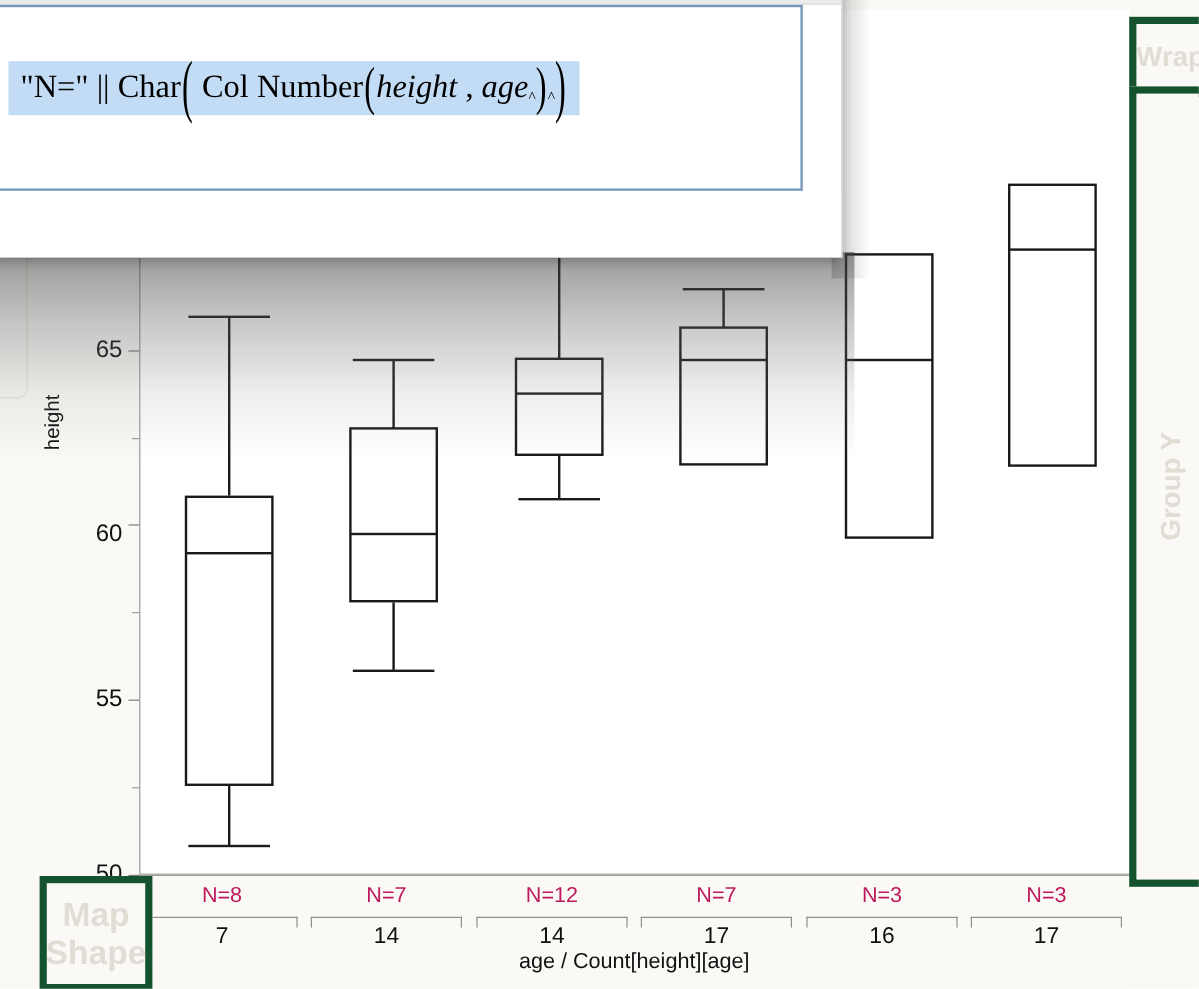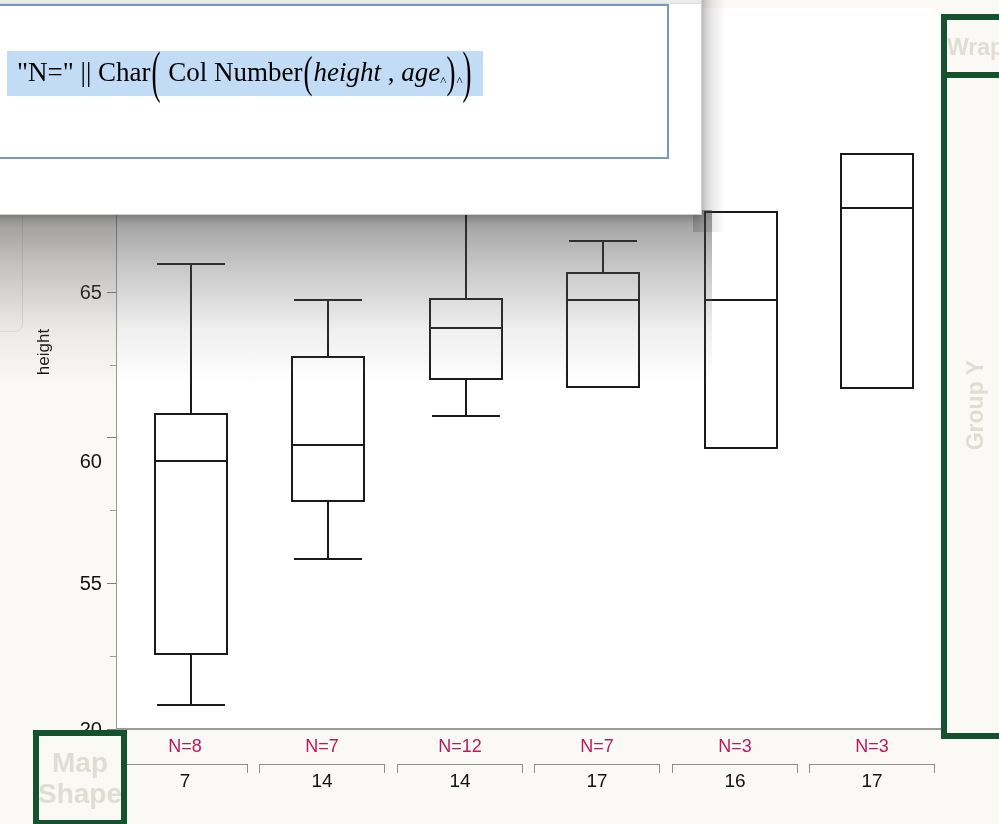--- a/index.html
+++ b/index.html
@@ -216,29 +216,29 @@
         <div class="median" style="left:724px;top:199px;width:72px;"></div>
       </div>
     </div>
   </div>
 
   <div id="yaxis">
     <div class="ytick-label" style="top:292px;">65</div>
     <div class="ytick-major" style="top:292px;"></div>
     <div class="ytick-minor" style="top:365px;"></div>
 
-    <div class="ytick-label" style="top:461px;">60</div>
+    <div class="ytick-label" style="top:445px;">60</div>
     <div class="ytick-major" style="top:437px;"></div>
     <div class="ytick-minor" style="top:510px;"></div>
 
     <div class="ytick-label" style="top:583px;text-align:right;">55</div>
     <div class="ytick-major" style="top:583px;"></div>
     <div class="ytick-minor" style="top:656px;"></div>
 
-    <div class="ytick-label" style="top:729px;">20</div>
+    <div class="ytick-label" style="top:729px;">50</div>
     <div class="ytick-major" style="top:729px;"></div>
 
     <div id="ylabel">height</div>
   </div>
 
   <div id="xaxis">
     <div class="n-label" style="left:69px;">N=8</div>
     <div class="n-label" style="left:206px;">N=7</div>
     <div class="n-label" style="left:344px;">N=12</div>
     <div class="n-label" style="left:481px;">N=7</div>
@@ -252,20 +252,21 @@
     <div class="x-bracket" style="left:556px;width:126px;"></div>
     <div class="x-bracket" style="left:693px;width:126px;"></div>
 
     <div class="x-cat" style="left:69px;">7</div>
     <div class="x-cat" style="left:206px;">14</div>
     <div class="x-cat" style="left:344px;">14</div>
     <div class="x-cat" style="left:481px;">17</div>
     <div class="x-cat" style="left:619px;">16</div>
     <div class="x-cat" style="left:756px;">17</div>
 
+    <div id="xlabel">age / Count[height][age]</div>
   </div>
 
   <div class="dropzone" id="dz-wrap">
     <span>Wrap</span>
   </div>
   <div class="dropzone" id="dz-groupy">
     <span>Group Y</span>
   </div>
   <div class="dropzone" id="dz-mapshape">
     <span>Map</span>

